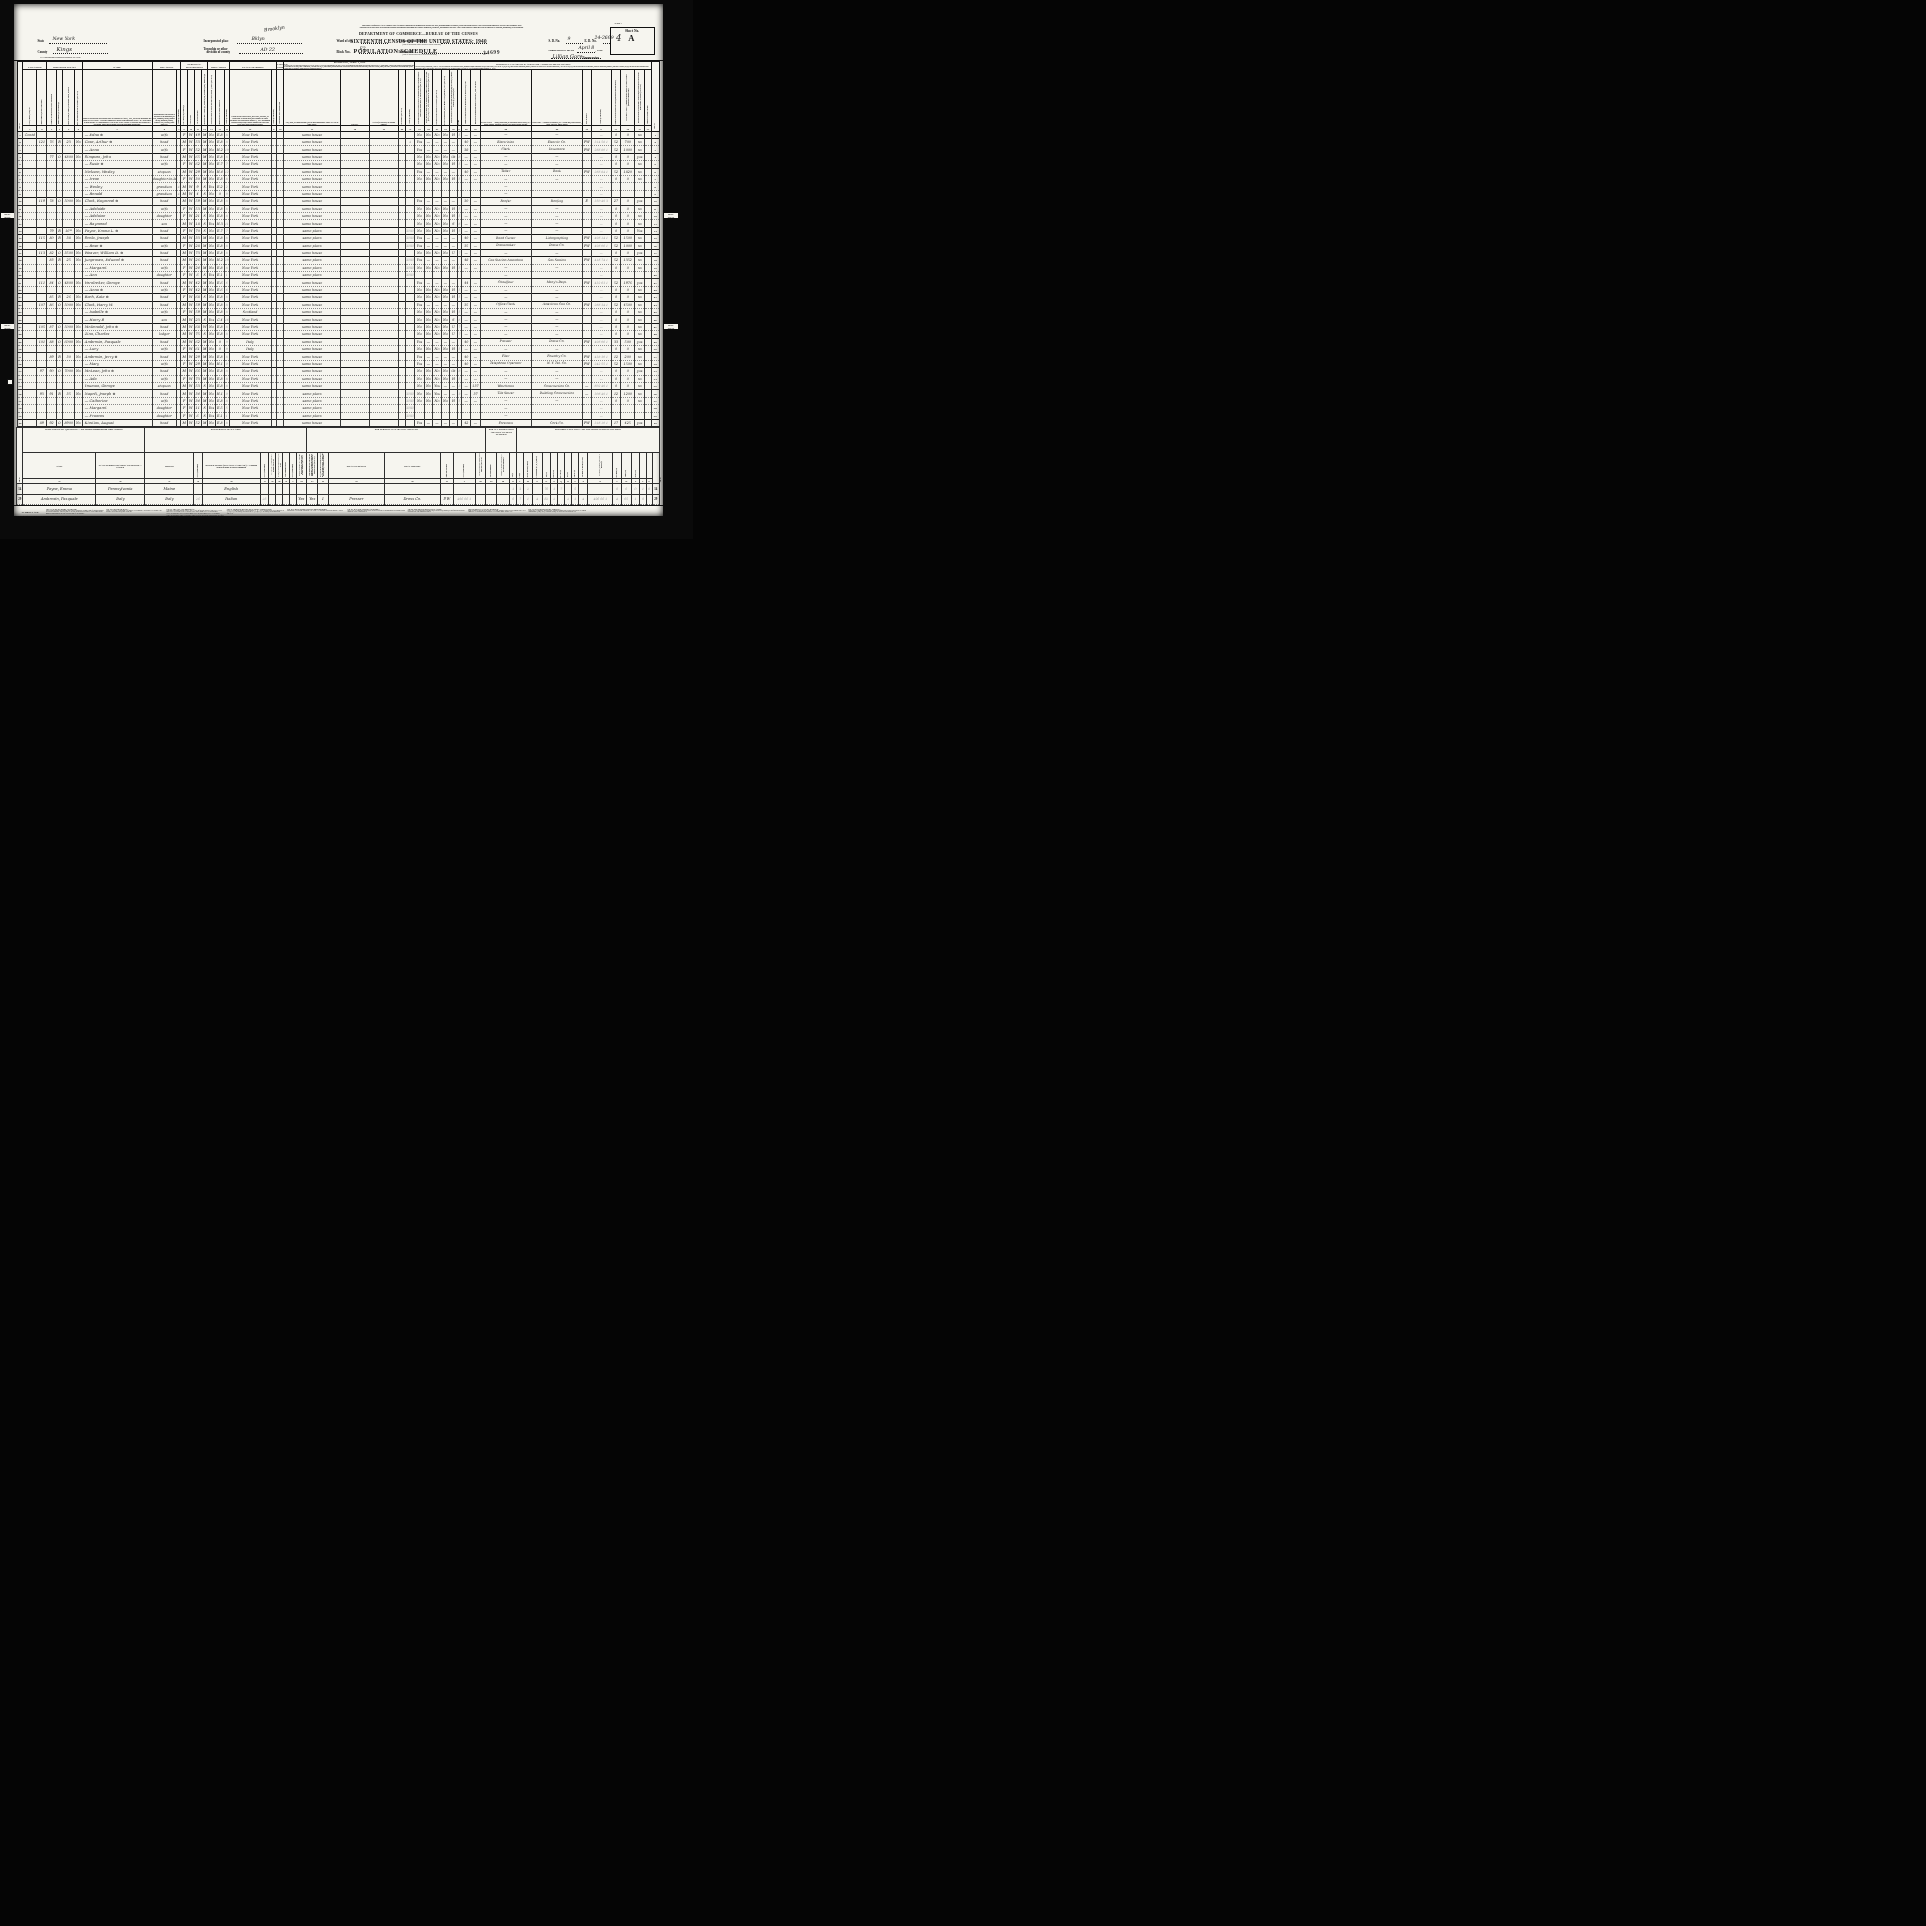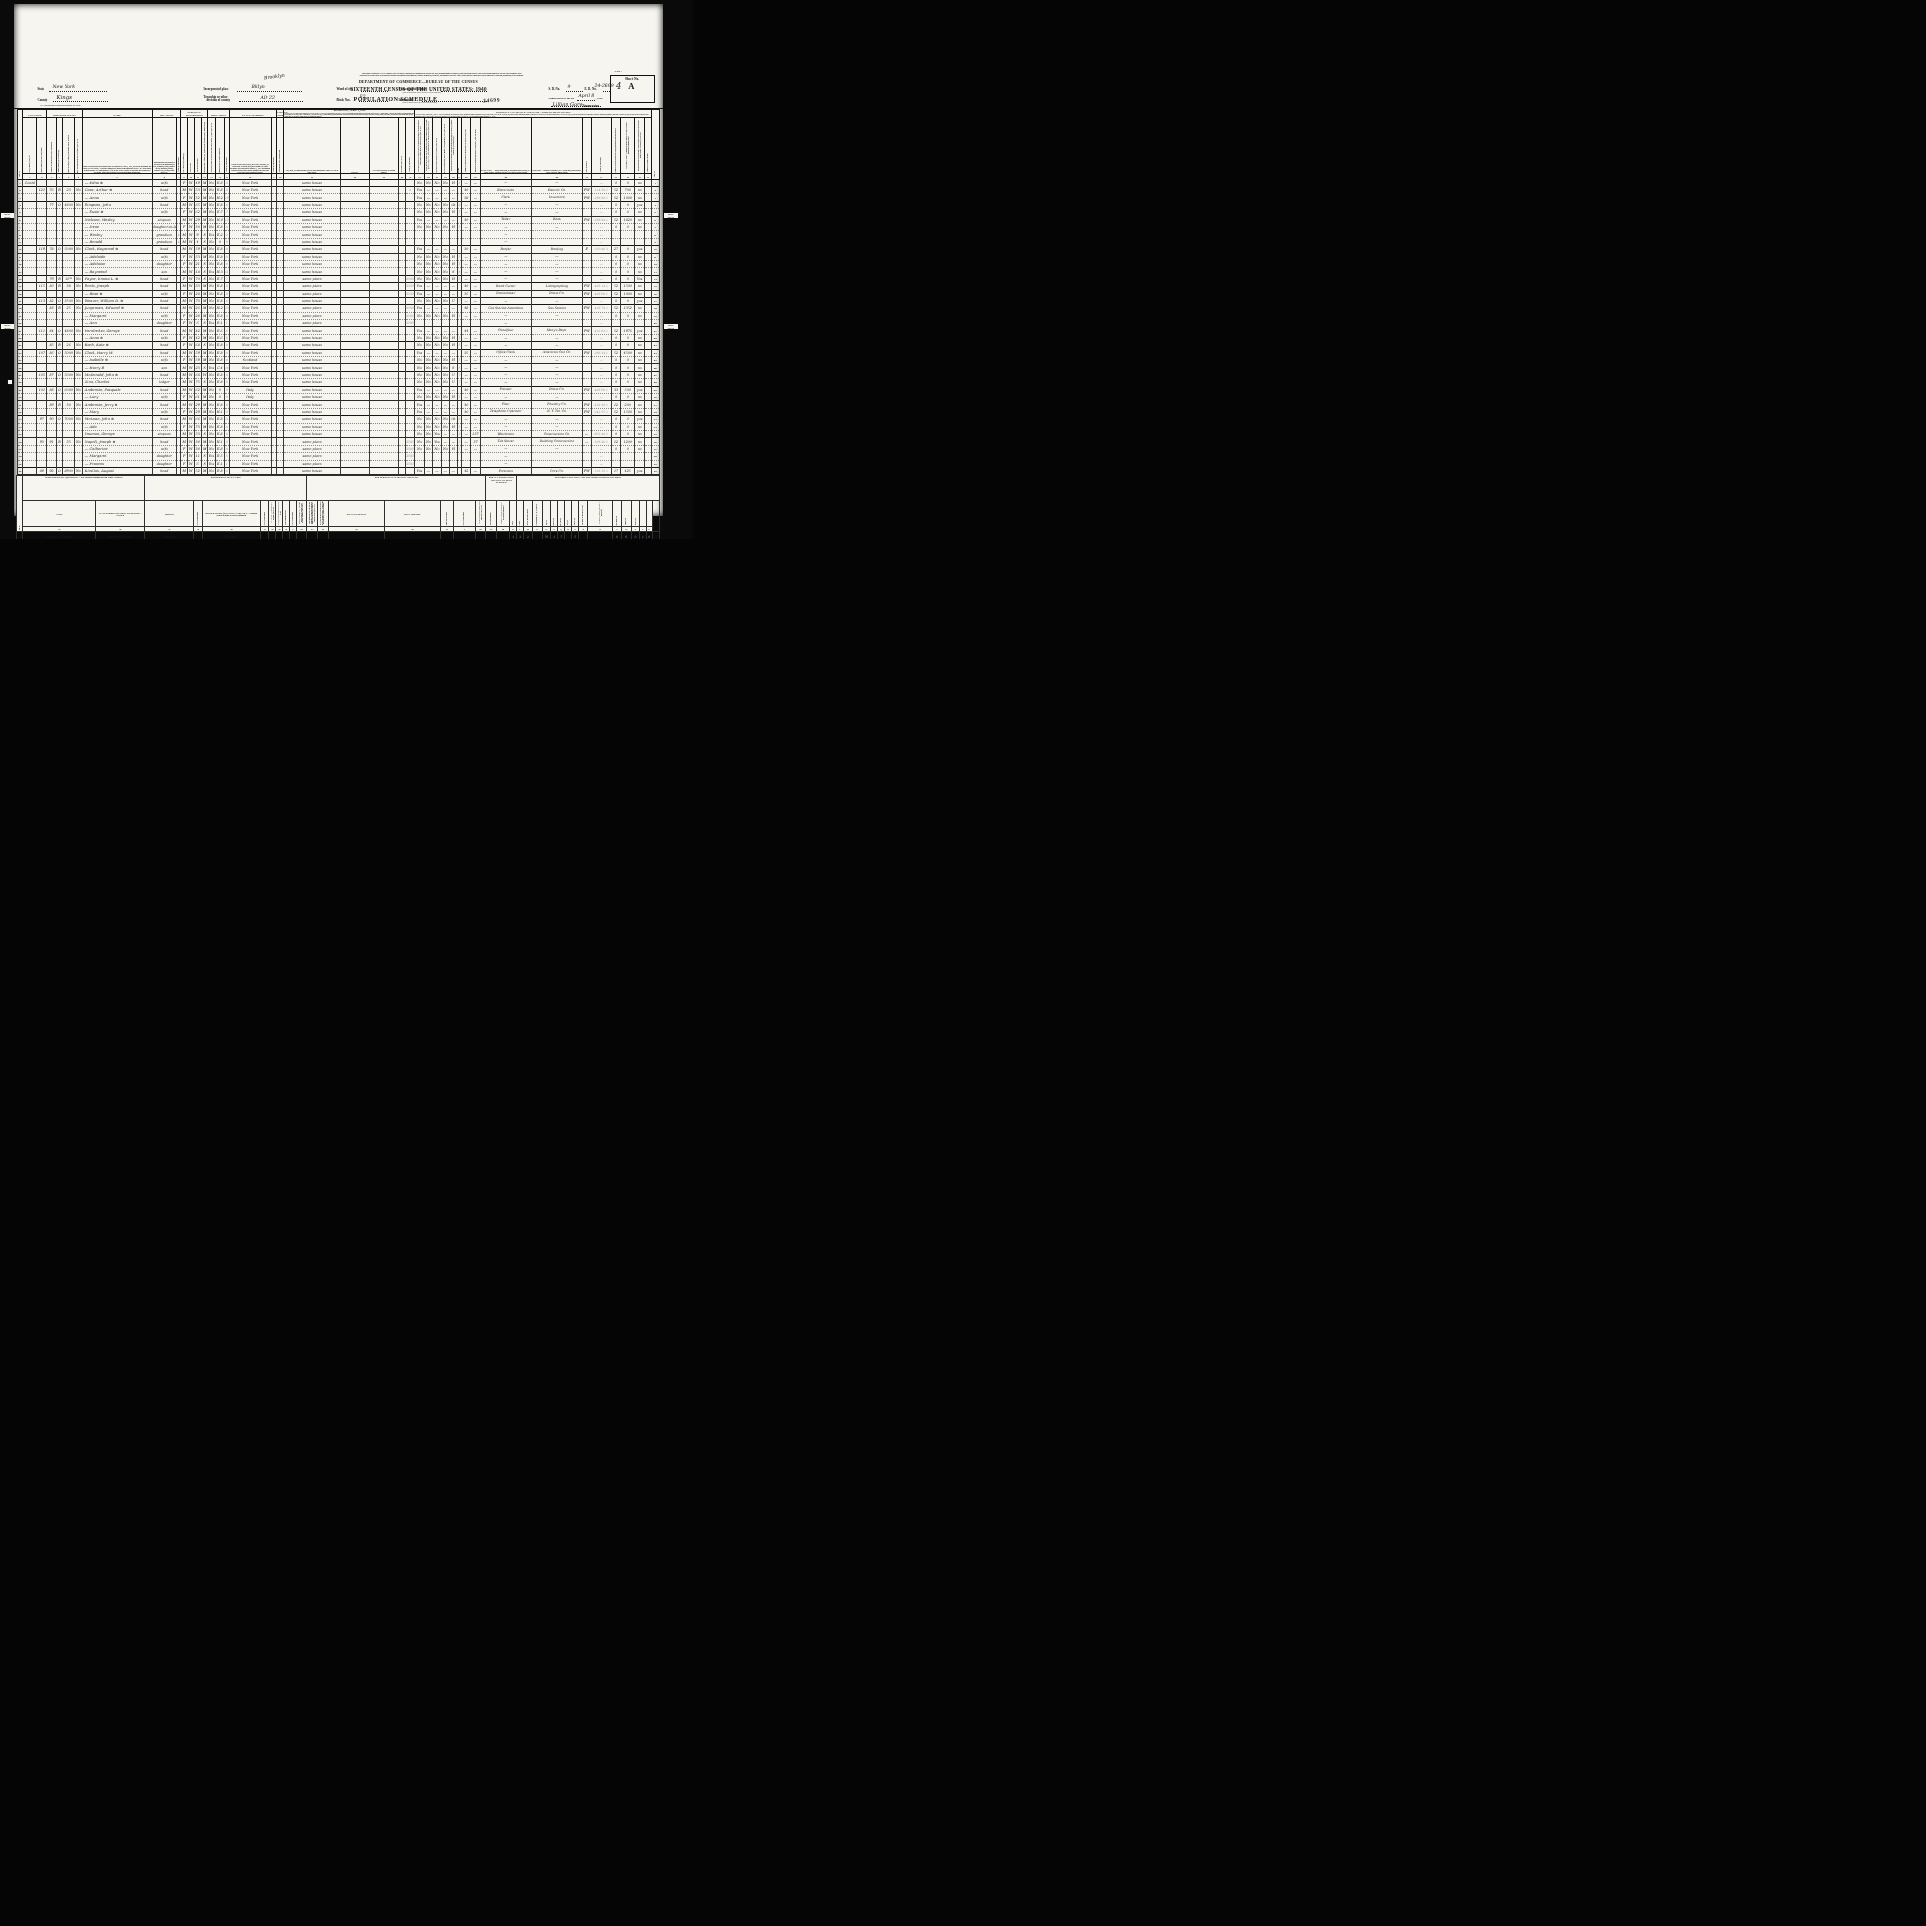--- a/index.html
+++ b/index.html
@@ -1,21 +1,21 @@
 <!DOCTYPE html>
 <html style="font-size:6.2px"><head>
 <meta charset="utf-8">
 <style>
   html,body{margin:0;padding:0;background:#050505;}
   .page{position:relative;width:693px;height:539px;background:#0a0a0a;overflow:hidden;
         font-family:"Liberation Serif",serif;color:#161616;}
   .paper{position:absolute;left:13.5px;top:3.9px;width:649px;height:512px;background:#f6f5ef;
          box-shadow:0 0 7px #000 inset;}
   
-  .hd{position:relative;height:56px;border-bottom:1.2px solid #111;margin-top:48px;}
+  .hd{position:relative;height:56px;border-bottom:1.2px solid #111;}
   .hd .lab{position:absolute;font-weight:bold;font-size:3.1px;white-space:nowrap;}
   .hd .tiny{position:absolute;font-size:1.5px;white-space:nowrap;color:#222;}
   .hd .rule{position:absolute;border-bottom:0.6px dotted #222;height:0.4px;}
   .hw{font-family:"DejaVu Serif",serif;font-style:italic;color:#1c1c1c;}
   .hd .hwv{position:absolute;font-family:"DejaVu Serif",serif;font-style:italic;font-size:4.6px;white-space:nowrap;}
   .legal{position:absolute;left:247px;top:20px;width:362px;font-size:1.7px;line-height:1.25;text-align:center;font-weight:bold;}
   .dept{position:absolute;left:247px;top:28px;width:316px;text-align:center;font-weight:bold;font-size:3.9px;letter-spacing:0.2px;}
   .cens{position:absolute;left:247px;top:34px;width:316px;text-align:center;font-weight:bold;font-size:5.2px;letter-spacing:0.2px;}
   .sched{position:absolute;left:247px;top:43px;width:270px;text-align:center;font-weight:bold;font-size:6.2px;letter-spacing:0.4px;}
   .stamp{position:absolute;left:469px;top:45px;font-weight:bold;font-size:5.4px;letter-spacing:0.8px;transform:rotate(-4deg);color:#2b2b2b;}

